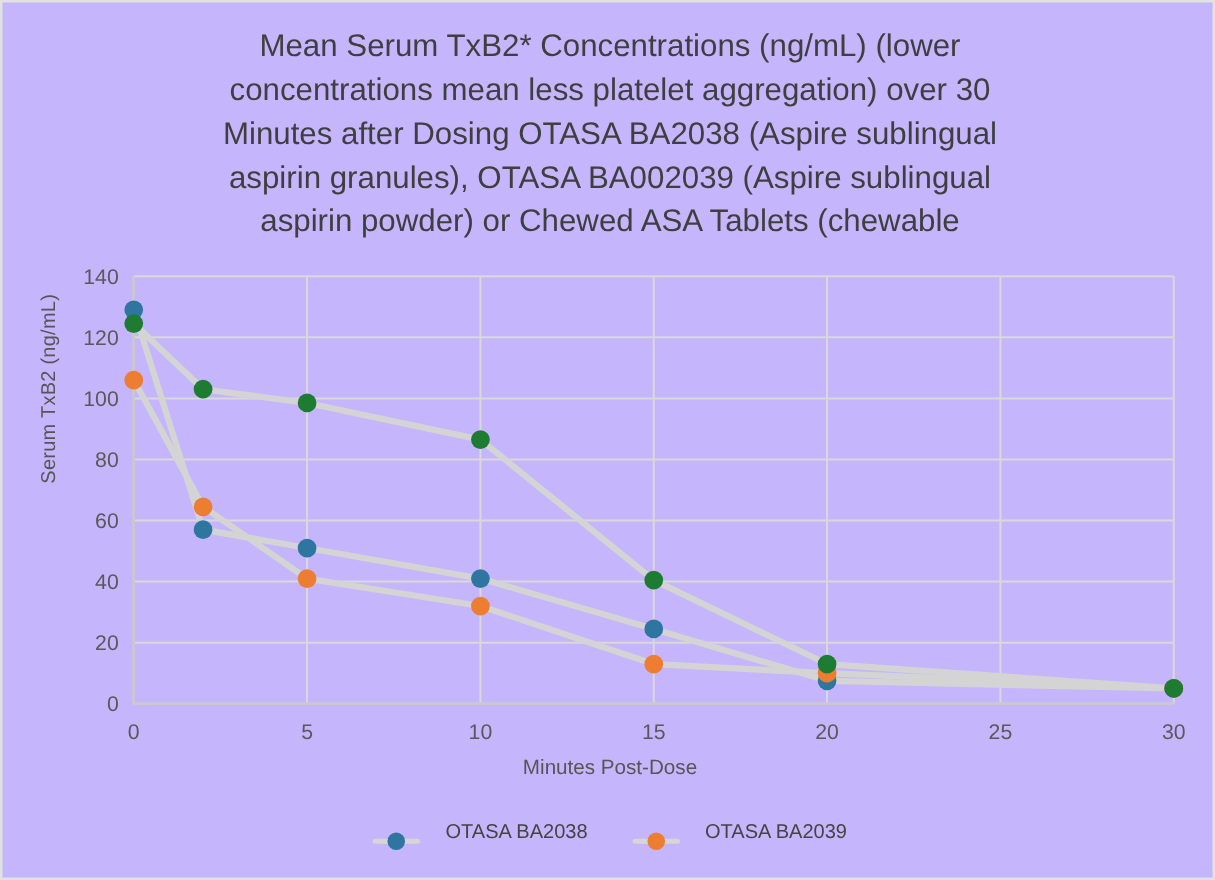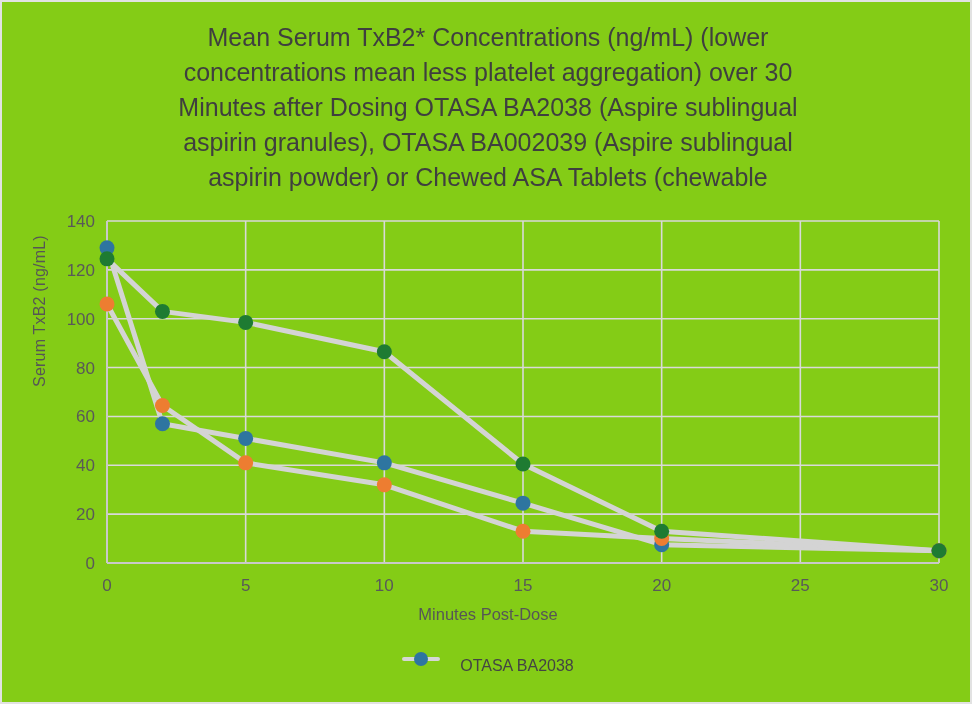--- a/index.html
+++ b/index.html
@@ -9,21 +9,21 @@
   }
   body {
     font-family: "Liberation Sans", sans-serif;
   }
   .frame {
     position: relative;
     width: 972px;
     height: 704px;
     box-sizing: border-box;
     border: 2px solid #e2e2e2;
-    background: #84cc16;
+    background: #c4b5fd;
     overflow: hidden;
   }
   .chart-title {
     position: absolute;
     left: 96px;
     top: 18px;
     width: 780px;
     text-align: center;
     font-size: 25px;
     line-height: 35px;
@@ -64,21 +64,21 @@
     left: 0;
     top: 655px;
     width: 972px;
     display: flex;
     justify-content: center;
     align-items: center;
     gap: 36px;
   }
   .legend-item {
     display: flex;
-    align-items: flex-start;
+    align-items: flex-end;
     gap: 12px;
     font-size: 16px;
     color: #444444;
   }
   .legend-line {
     display: inline-block;
     width: 38px;
     height: 4px;
     background: #d6d6d6;
     position: relative;
@@ -174,15 +174,21 @@
   <div class="y-axis-title">Serum TxB2 (ng/mL)</div>
   <div class="x-axis-title">Minutes Post-Dose</div>
 
   <div class="legend" id="legend">
       <div class="legend-item">
         <span class="legend-line">
           <span class="legend-dot" style="background: rgb(46, 117, 160);"></span>
         </span>
         <span class="legend-label">OTASA BA2038</span>
       </div>
+      <div class="legend-item">
+        <span class="legend-line">
+          <span class="legend-dot" style="background: rgb(237, 125, 49);"></span>
+        </span>
+        <span class="legend-label">OTASA BA2039</span>
+      </div>
     </div>
 
 </div>
 
 </body></html>

